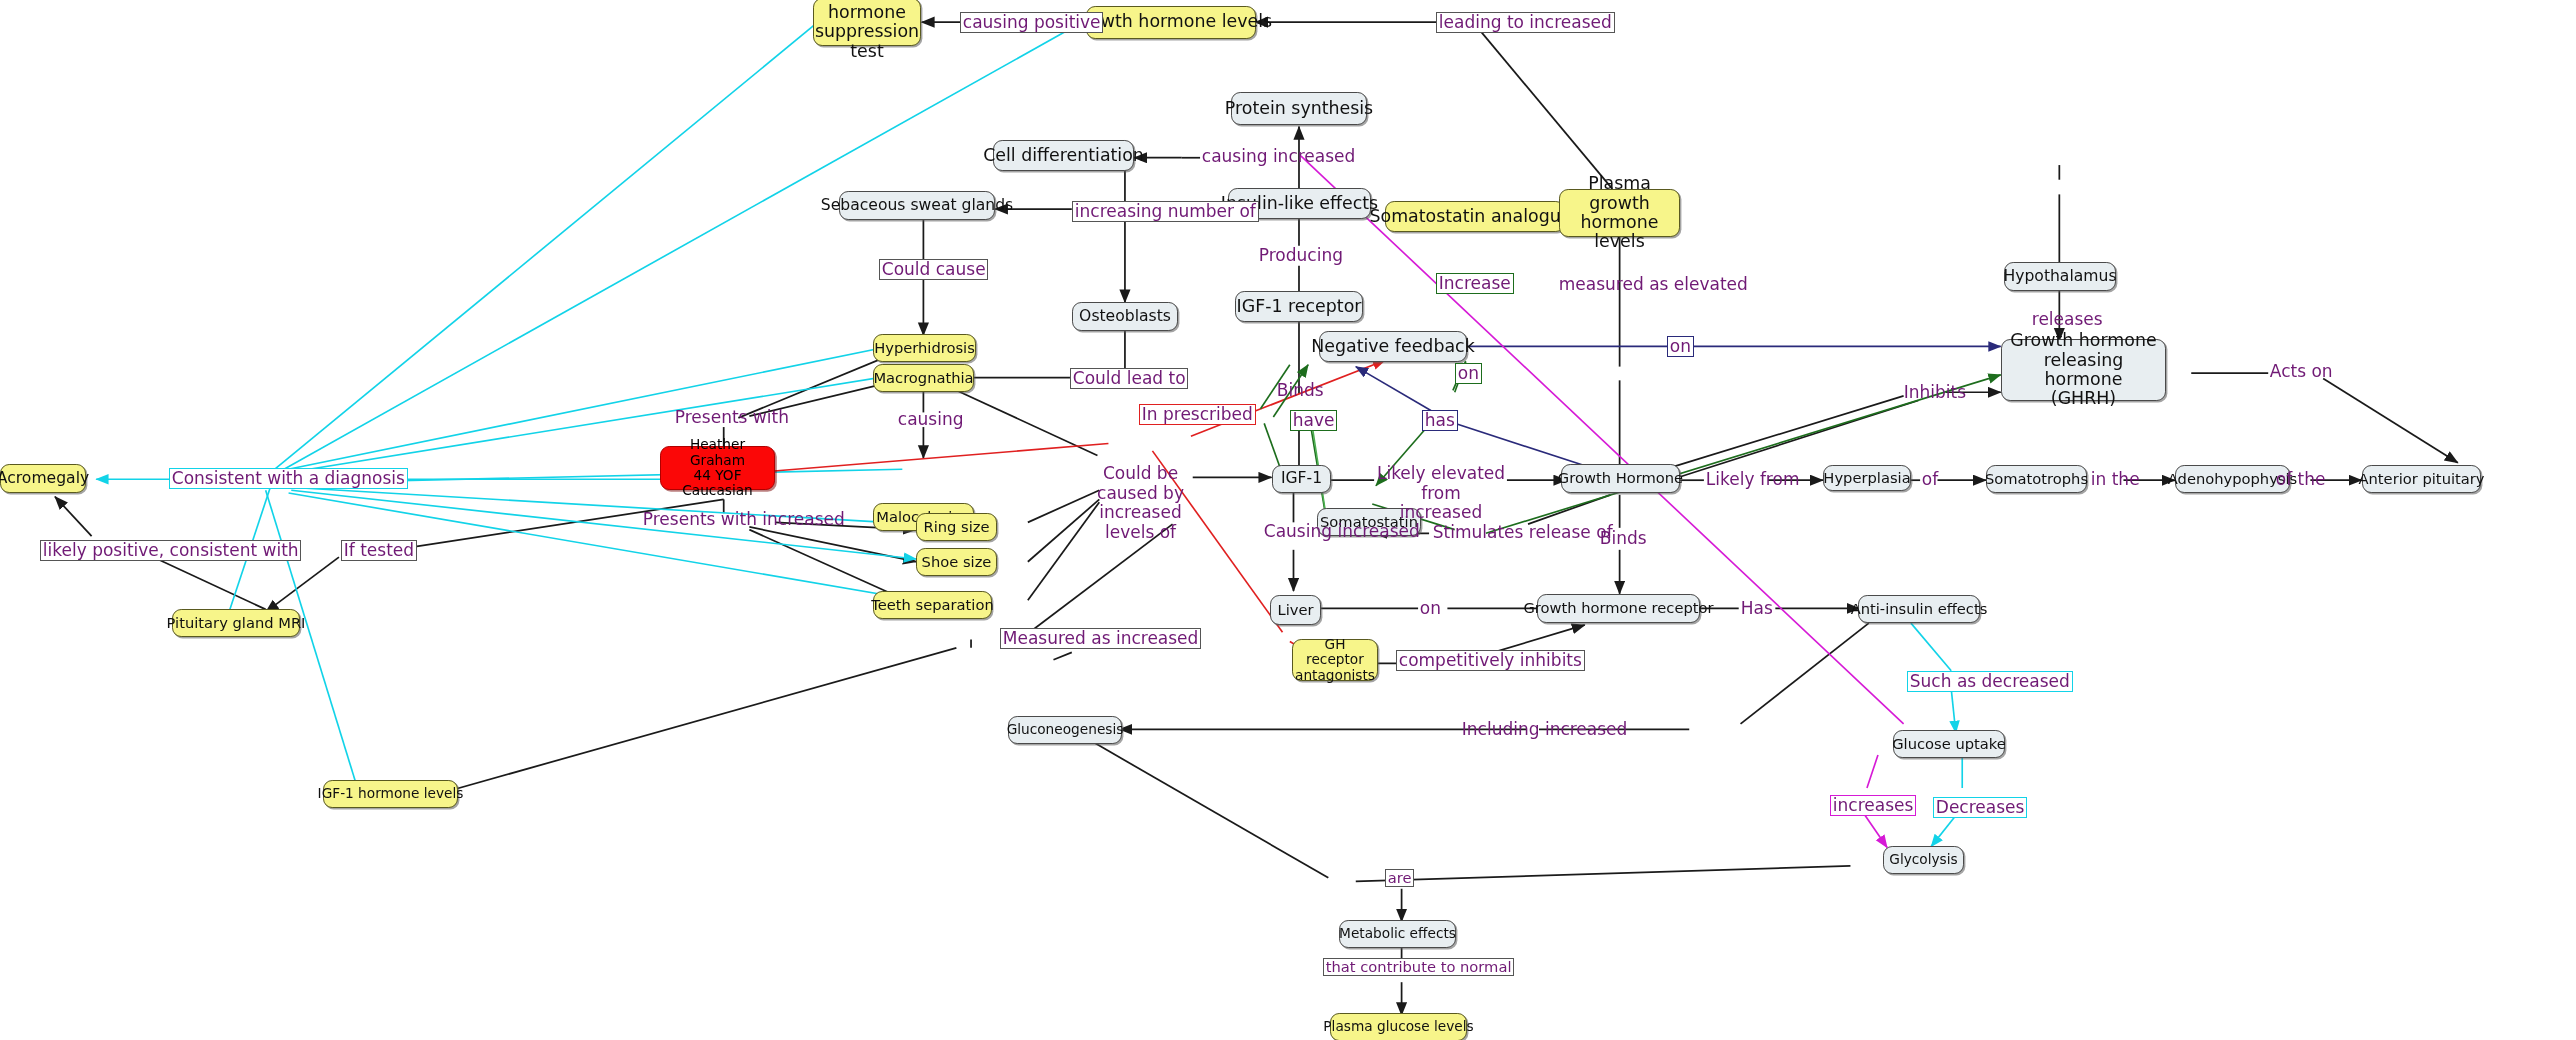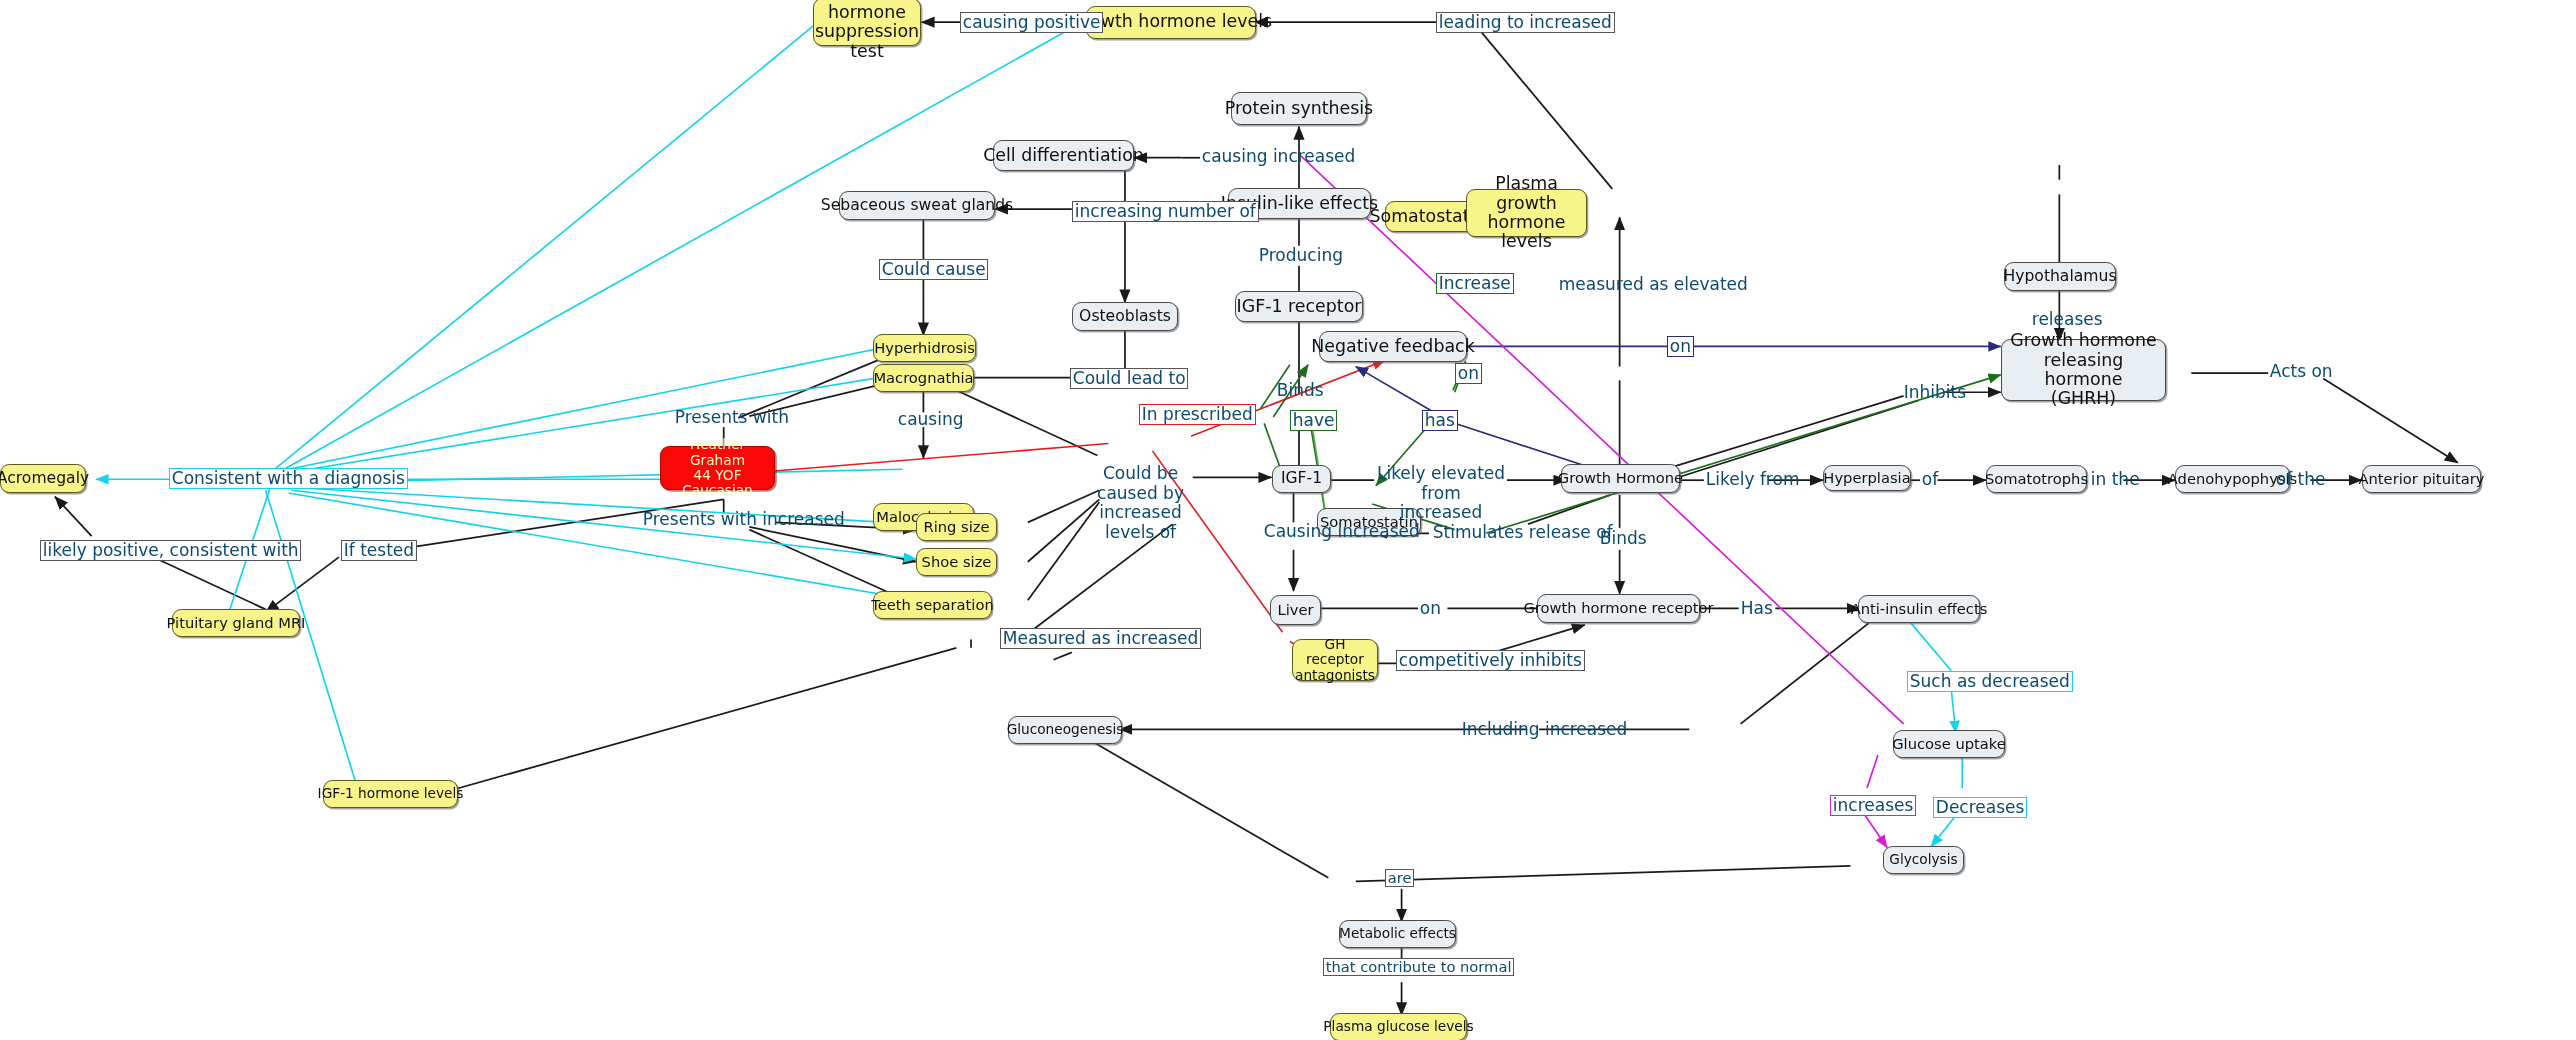--- a/index.html
+++ b/index.html
@@ -16,29 +16,29 @@
     border:1.5px solid #4a4a4a;
     background:#e8eef1;
     color:#111;
     font-size:17.4px;
     line-height:1.12;
     padding:2.7px 7.3px;
     box-shadow:1.4px 1.4px 0 rgba(90,90,90,0.55);
     white-space:nowrap;
   }
   .node.yellow{background:#f7f58a;border-color:#59591f;}
-  .node.red{background:#fb0707;border-color:#b00000;color:#fef9c3;box-shadow:1.8px 1.8px 0 rgba(120,0,0,.5);}
+  .node.red{background:#fb0707;border-color:#b00000;color:#000000;box-shadow:1.8px 1.8px 0 rgba(120,0,0,.5);}
   .node.two-line{white-space:normal;}
 
   .lbl{
     position:absolute;
     box-sizing:border-box;
     font-size:17px;
     line-height:1.1;
-    color:#0c4a6e;
+    color:#701a75;
     background:#fff;
     white-space:nowrap;
     padding:0px 1.8px;
     text-align:center;
   }
   .lbl.boxed{border:1.3px solid #555;}
   .lbl.boxed.cyan{border-color:#12d3e8;}
   .lbl.boxed.red{border-color:#e02020;}
   .lbl.boxed.green{border-color:#1d6d1d;}
   .lbl.boxed.navy{border-color:#2a2a7a;}
@@ -288,21 +288,21 @@
     </div>
 
   <div class="node" style="left:1228px;top:188px;width:143px;height:31px;">
       <span>Insulin-like effects</span>
     </div>
 
   <div class="node yellow" style="left:1385px;top:201px;width:180px;height:31px;">
       <span>Somatostatin analogues</span>
     </div>
 
-  <div class="node yellow two-line" style="left:1466px;top:189px;width:121px;height:48px;border-radius:9px;">
+  <div class="node yellow two-line" style="left:1559px;top:189px;width:121px;height:48px;">
       <span style="white-space:pre-line">Plasma growth
 hormone levels</span>
     </div>
 
   <div class="node" style="left:2004px;top:262px;width:112px;height:29px;">
       <span style="font-size:15.6px">Hypothalamus</span>
     </div>
 
   <div class="node" style="left:1072px;top:302px;width:106px;height:29px;">
       <span style="font-size:15.6px">Osteoblasts</span>

